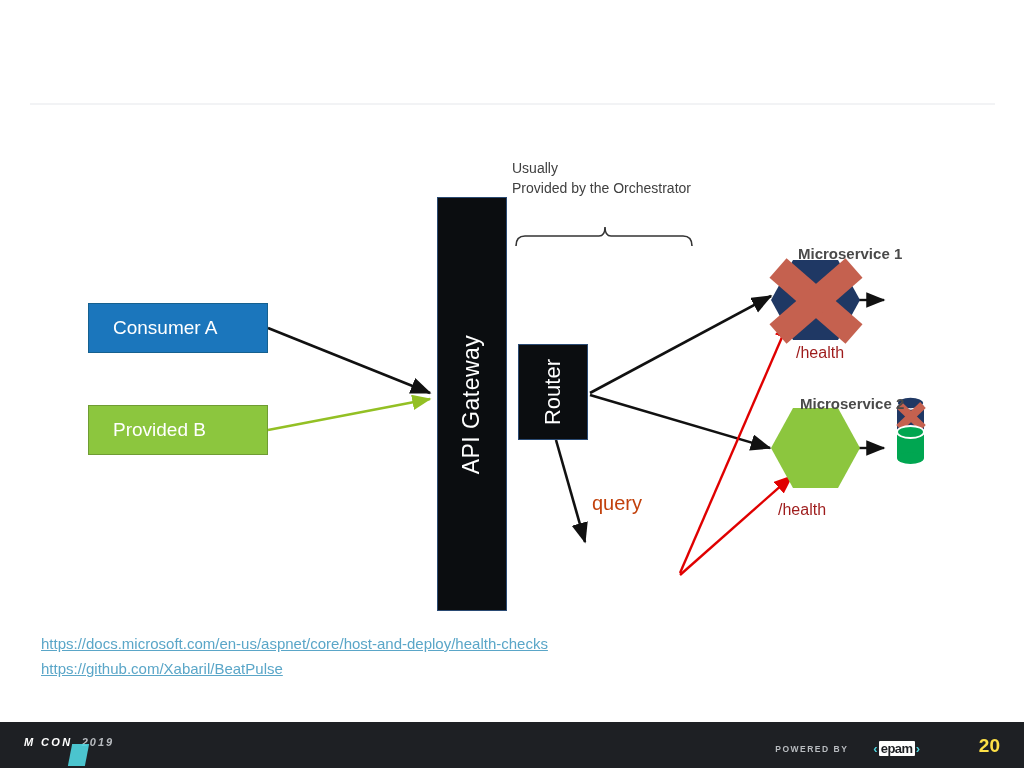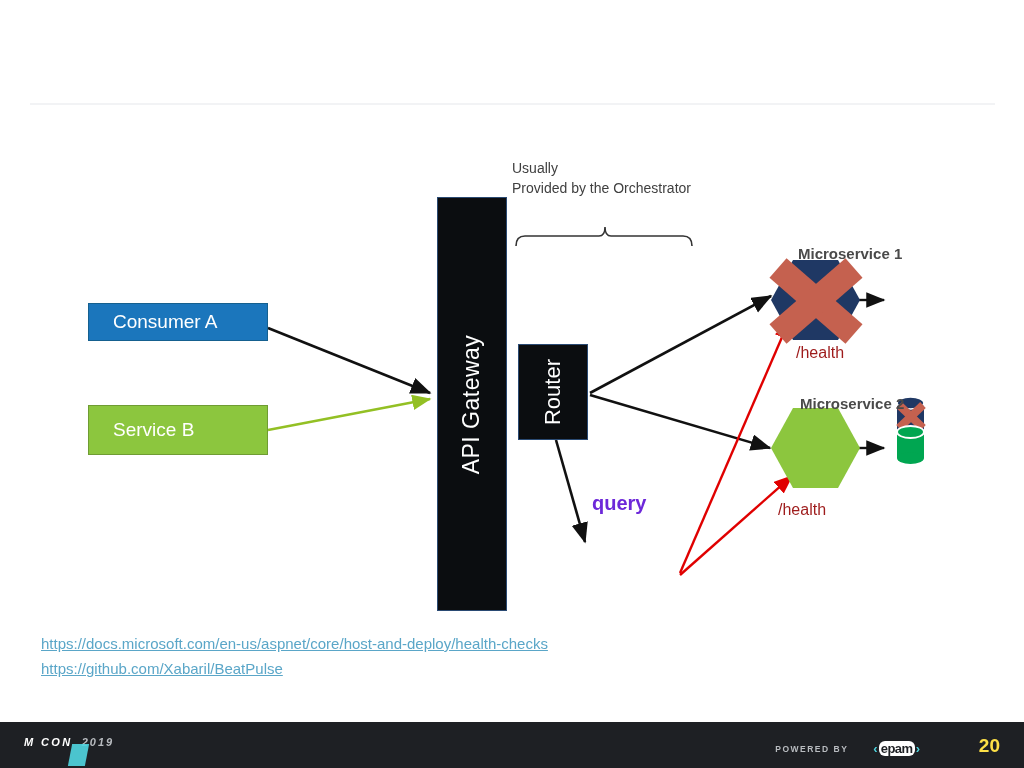--- a/index.html
+++ b/index.html
@@ -27,21 +27,21 @@
   #diagram{position:absolute;left:0;top:118px;width:1024px;height:505px;}
   #wires{position:absolute;left:0;top:0;width:1024px;height:505px;}
 
   .node{position:absolute;box-sizing:border-box;}
 
   .consumer{
     display:flex;align-items:center;
     color:#ffffff;font-size:19px;
   }
   .consumer span{padding-left:24px;}
-  .consumer-a{left:88px;top:185px;width:180px;height:38px;background:#1b76bc;border:1px solid #15608f;}
+  .consumer-a{left:88px;top:185px;width:180px;height:50px;background:#1b76bc;border:1px solid #15608f;}
   .consumer-b{left:88px;top:287px;width:180px;height:50px;background:#8cc63e;border:1px solid #6f9c33;}
 
   .darkbox{background:#0b0d10;border:1px solid #2a4a73;color:#fff;display:flex;align-items:center;justify-content:center;}
   .api-gateway{left:437px;top:79px;width:70px;height:414px;}
   .api-gateway .vtext{
     transform:rotate(-90deg);white-space:nowrap;font-size:23px;letter-spacing:.5px;
   }
   .router{left:518px;top:226px;width:70px;height:96px;}
   .router .vtext{transform:rotate(-90deg);white-space:nowrap;font-size:22px;}
   .service-registry{left:519px;top:431px;width:160px;height:40px;font-size:15px;}
@@ -51,42 +51,42 @@
   .orch-label{
     left:512px;top:40px;width:200px;text-align:left;
     font-size:14px;color:#404040;line-height:20px;
   }
   .ms-label{font-size:15px;font-weight:bold;color:#4a4a4a;}
   .ms1-label{left:798px;top:127px;}
   .ms2-label{left:800px;top:277px;}
   .health-label{font-size:16px;color:#9e1b1b;}
   .health1{left:796px;top:226px;}
   .health2{left:778px;top:383px;}
-  .query-label{left:592px;top:374px;font-size:20px;color:#6d28d9;font-weight:bold;}
+  .query-label{left:592px;top:374px;font-size:20px;color:#c2410c;}
 
   
   .links{position:absolute;left:41px;top:631px;font-size:15px;line-height:25px;}
   .links a{display:block;color:#5aa6c8;text-decoration:underline;}
 
   
   #footer{position:absolute;left:0;top:722px;width:1024px;height:46px;background:#1e2024;}
   .footer-logo{position:absolute;left:24px;top:14px;display:flex;align-items:center;font-style:italic;}
   .fl-text{font-size:11px;font-weight:bold;letter-spacing:2.4px;color:#ffffff;}
   .fl-badge{
     position:absolute;left:46px;top:8px;width:17px;height:22px;
     background:#4fd3dd;transform:skewX(-11deg);opacity:.92;
   }
   .fl-year{font-size:11px;font-weight:bold;letter-spacing:2px;color:#b9bcc0;margin-left:9px;}
   .powered{position:absolute;right:104px;top:19px;display:flex;align-items:center;gap:25px;}
   .powered-by{font-size:8.5px;letter-spacing:1.5px;color:#b9bcc0;font-weight:bold;}
   .epam{display:flex;align-items:center;font-size:14px;font-weight:bold;color:#fff;}
   .epam .brk{color:#4fd3dd;font-size:13px;}
   .epam .word{
     background:#fff;color:#1e2024;padding:0 2px;margin:0 1px;
-    font-size:13px;letter-spacing:-.5px;border-radius:6px;
+    font-size:13px;letter-spacing:-.5px;border-radius:1px;
   }
   .slide-num{position:absolute;right:24px;top:13px;font-size:19px;color:#fde047;font-weight:bold;}
 </style>
 </head>
 <body>
 
 <div id="slide">
 
   <div class="title-divider"></div>
 
@@ -156,21 +156,21 @@
 
     <div class="lbl orch-label">
       <div>Usually</div>
       <div>Provided by the Orchestrator</div>
     </div>
 
     <div class="node consumer consumer-a">
       <span>Consumer A</span>
     </div>
     <div class="node consumer consumer-b">
-      <span>Service B</span>
+      <span>Provided B</span>
     </div>
 
     <div class="node darkbox api-gateway">
       <span class="vtext">API Gateway</span>
     </div>
 
     <div class="node darkbox router">
       <span class="vtext">Router</span>
     </div>
 

